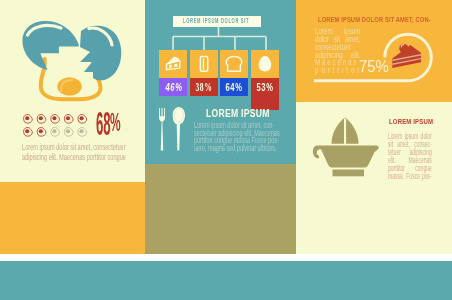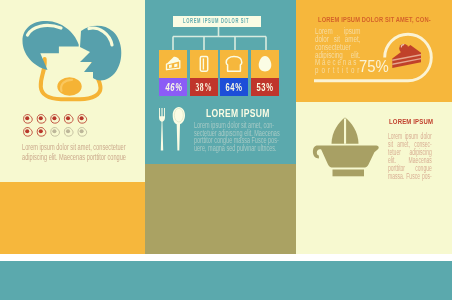--- a/index.html
+++ b/index.html
@@ -75,20 +75,24 @@
       <g transform="translate(40.8,13)">
         <path d="M2.6 5.4 C2.6 2.4 5.2 1.2 7.3 1.6 C9.0 1.9 9.4 3.2 10.4 4.2 C11.4 5.2 11.6 7.0 10.6 8.4 C9.4 10.1 6.8 10.6 4.8 9.8 C3.2 9.2 2.6 7.2 2.6 5.4 Z" fill="none" stroke="#BDB79A" stroke-width="0.85"></path>
         <ellipse cx="6.2" cy="5.3" rx="2.05" ry="1.95" fill="#BDB79A"></ellipse>
       </g>
       <g transform="translate(54.4,13)">
         <path d="M2.6 5.4 C2.6 2.4 5.2 1.2 7.3 1.6 C9.0 1.9 9.4 3.2 10.4 4.2 C11.4 5.2 11.6 7.0 10.6 8.4 C9.4 10.1 6.8 10.6 4.8 9.8 C3.2 9.2 2.6 7.2 2.6 5.4 Z" fill="none" stroke="#BDB79A" stroke-width="0.85"></path>
         <ellipse cx="6.2" cy="5.3" rx="2.05" ry="1.95" fill="#BDB79A"></ellipse>
       </g>
     </svg>
 
+  <div class="panel" style="left:96px;top:113px;width:30px;height:26px;">
+    <span class="cond" style="position:absolute;left:0;top:-6.5px;font-size:33px;line-height:33px;color:#B8372B;font-weight:bold;transform:scaleX(0.40);display:block;white-space:pre;">68</span>
+    <span class="cond" style="position:absolute;left:13.5px;top:-4px;font-size:26px;line-height:26px;color:#B8372B;font-weight:bold;transform:scaleX(0.46);display:block;white-space:pre;">%</span>
+  </div>
   <div class="txt cond" style="left:22px;top:142.5px;width:162px;font-size:8.2px;color:#CBA98C;line-height:10.5px;white-space:normal;transform:scaleX(0.69);">Lorem ipsum dolor sit amet, consectetuer adipiscing elit. Maecenas porttitor congue</div>
 
   <div class="panel" style="left:173px;top:16px;width:88px;height:11px;background:#FBFCE4;"></div>
   <div class="cond" style="position:absolute;left:183px;top:17.2px;font-size:6.5px;line-height:7px;color:#63ACAF;font-weight:bold;letter-spacing:1.05px;white-space:pre;transform:scaleX(0.63);transform-origin:left top;">LOREM IPSUM DOLOR SIT</div>
   <svg class="panel" style="left:145px;top:0;" width="151" height="60" viewBox="0 0 151 60">
     <path d="M73.5 27 L73.5 36.5 M28 36.5 L121 36.5 M28 36.5 L28 50 M59 36.5 L59 50 M90 36.5 L90 50 M121 36.5 L121 50" stroke="#D9EBDF" stroke-width="1.6" fill="none"></path>
   </svg>
   <div class="panel" id="midboxes" style="left:159px;top:50px;">
       <div class="panel" style="left:0px;top:0;width:28px;">
         <div style="width:28px;height:28px;background:#F6B73C;">
@@ -119,21 +123,21 @@
           </svg>
         </div>
         <div style="width:28px;height:18px;background:#1d4ed8;color:#FBFCE4;font-size:11.5px;line-height:18.5px;text-align:center;font-weight:bold;letter-spacing:1px;overflow:hidden;"><span style="display:inline-block;transform:scaleX(0.66);transform-origin:center;">64%</span></div>
       </div>
       <div class="panel" style="left:92.1px;top:0;width:28px;">
         <div style="width:28px;height:28px;background:#F6B73C;">
           <svg width="28" height="28" viewBox="0 0 28 28">
             <path d="M14 5.9 C17.6 5.9 20.3 11.1 20.3 15 C20.3 18.9 17.5 21.4 14 21.4 C10.5 21.4 7.7 18.9 7.7 15 C7.7 11.1 10.4 5.9 14 5.9 Z" fill="#FBFCE4"></path>
           </svg>
         </div>
-        <div style="width:28px;height:18px;background:#C0352B;color:#FBFCE4;font-size:11.5px;line-height:18.5px;text-align:center;font-weight:bold;letter-spacing:1px;overflow:hidden;"><span style="display:inline-block;transform:scaleX(0.66);transform-origin:center;">53%</span></div>
+        <div style="width:28px;height:32px;background:#C0352B;color:#FBFCE4;font-size:11.5px;line-height:18.5px;text-align:center;font-weight:bold;letter-spacing:1px;overflow:hidden;"><span style="display:inline-block;transform:scaleX(0.66);transform-origin:center;">53%</span></div>
       </div>
     </div>
 
   <svg class="panel" style="left:155px;top:105px" width="40" height="52" viewBox="0 0 40 52">
     <g fill="#FBFCE4">
       <path d="M4.0 3 L4.0 12.5 C4.0 15.1 5.5 16.3 6.6 16.8 L5.8 45.5 L8.2 45.5 L7.4 16.8 C8.5 16.3 10.0 15.1 10.0 12.5 L10.0 3 L9.1 3 L9.1 11.3 L7.55 11.3 L7.55 3 L6.45 3 L6.45 11.3 L4.9 11.3 L4.9 3 Z"></path>
     </g>
     <g fill="#FBFCE4">
       <path d="M23.85 2 C27.4 2 30.0 5.6 30.0 10.3 C30.0 14.8 27.5 18.6 25.0 19.2 L24.3 45.5 L22.4 45.5 L21.7 19.2 C19.2 18.6 17.7 14.8 17.7 10.3 C17.7 5.6 20.3 2 23.85 2 Z"></path>
       <ellipse cx="23.85" cy="10.2" rx="4.5" ry="6.8" fill="none" stroke="#DDE5C6" stroke-width="0.75"></ellipse>

